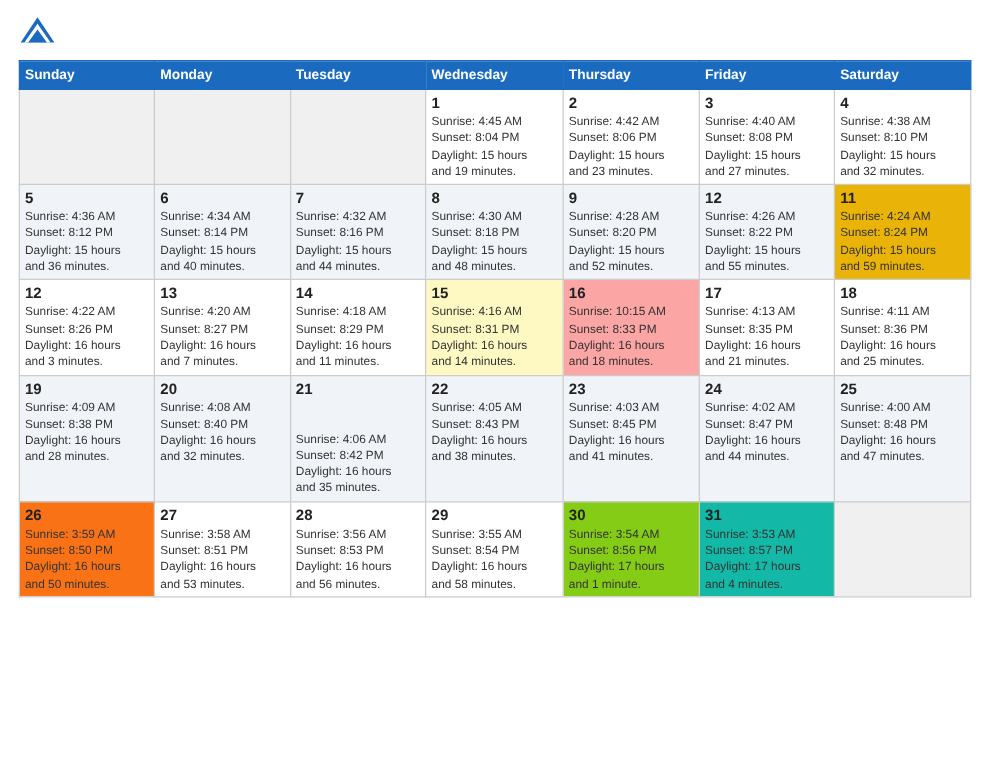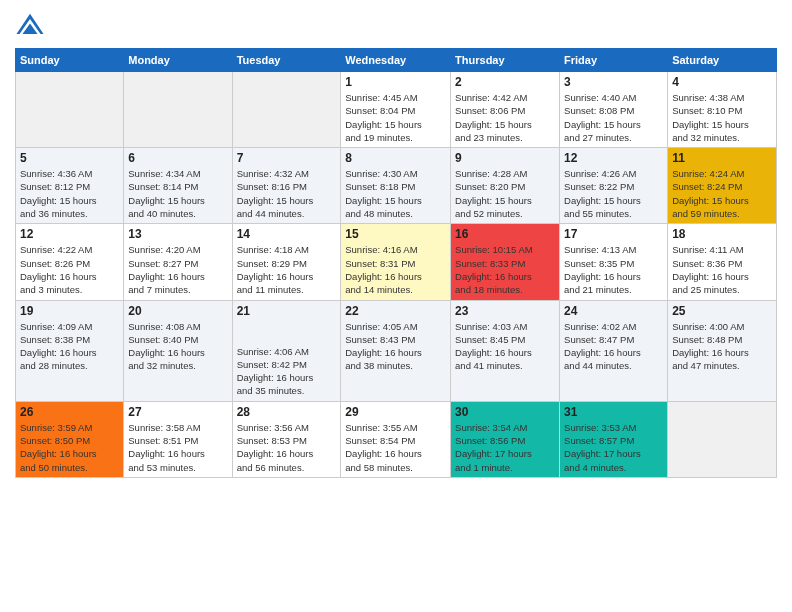--- a/index.html
+++ b/index.html
@@ -245,21 +245,21 @@
 Daylight: 16 hours
 and 11 minutes.</div>
           </td>
           <td style="background: #fef9c3;">
             <span class="day-number">15</span>
             <div class="day-info" style="white-space: pre-line;">Sunrise: 4:16 AM
 Sunset: 8:31 PM
 Daylight: 16 hours
 and 14 minutes.</div>
           </td>
-          <td style="background: #ef4444;">
+          <td style="background: #fca5a5;">
             <span class="day-number">16</span>
             <div class="day-info" style="white-space: pre-line;">Sunrise: 10:15 AM
 Sunset: 8:33 PM
 Daylight: 16 hours
 and 18 minutes.</div>
           </td>
           <td style="background: rgb(255, 255, 255);">
             <span class="day-number">17</span>
             <div class="day-info" style="white-space: pre-line;">Sunrise: 4:13 AM
 Sunset: 8:35 PM
@@ -347,21 +347,21 @@
 Daylight: 16 hours
 and 56 minutes.</div>
           </td>
           <td style="background: rgb(255, 255, 255);">
             <span class="day-number">29</span>
             <div class="day-info" style="white-space: pre-line;">Sunrise: 3:55 AM
 Sunset: 8:54 PM
 Daylight: 16 hours
 and 58 minutes.</div>
           </td>
-          <td style="background: #14b8a6;">
+          <td style="background: #84cc16;">
             <span class="day-number">30</span>
             <div class="day-info" style="white-space: pre-line;">Sunrise: 3:54 AM
 Sunset: 8:56 PM
 Daylight: 17 hours
 and 1 minute.</div>
           </td>
           <td style="background: #14b8a6;">
             <span class="day-number">31</span>
             <div class="day-info" style="white-space: pre-line;">Sunrise: 3:53 AM
 Sunset: 8:57 PM

